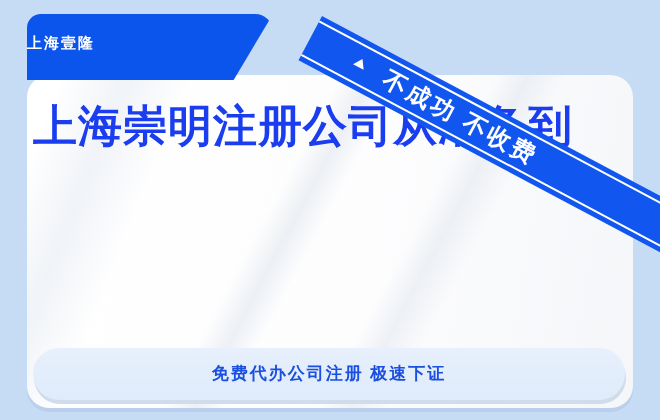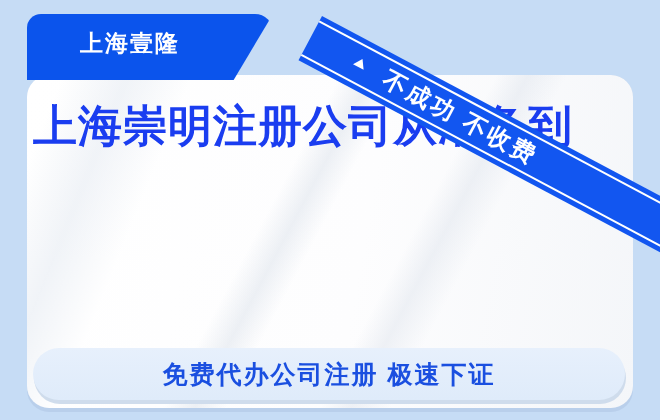--- a/index.html
+++ b/index.html
@@ -33,23 +33,22 @@
     border-top-right-radius: 18px;
     -webkit-clip-path: polygon(0 0, 100% 0, 84% 100%, 0 100%);
     clip-path: polygon(0 0, 100% 0, 84% 100%, 0 100%);
     z-index: 3;
   }
   .brand-tab-label {
     position: absolute;
     left: 0;
     top: 14px;
     width: 206px;
-    text-align: center;
     color: #ffffff;
-    font-size: 23px;
+    font-size: 15px;
     font-weight: bold;
     letter-spacing: 2px;
     line-height: 30px;
     white-space: nowrap;
   }
 
   
   .card-shadow {
     position: absolute;
     left: 27px;
@@ -135,21 +134,21 @@
   }
   .cta-pill-label {
     position: absolute;
     left: 0;
     top: 0;
     width: 592px;
     height: 52px;
     line-height: 52px;
     text-align: center;
     color: #1a4fe0;
-    font-size: 25px;
+    font-size: 17px;
     font-weight: bold;
     letter-spacing: 2px;
     white-space: nowrap;
   }
 
   
   .ribbon {
     position: absolute;
     left: 322px;
     top: 16px;

